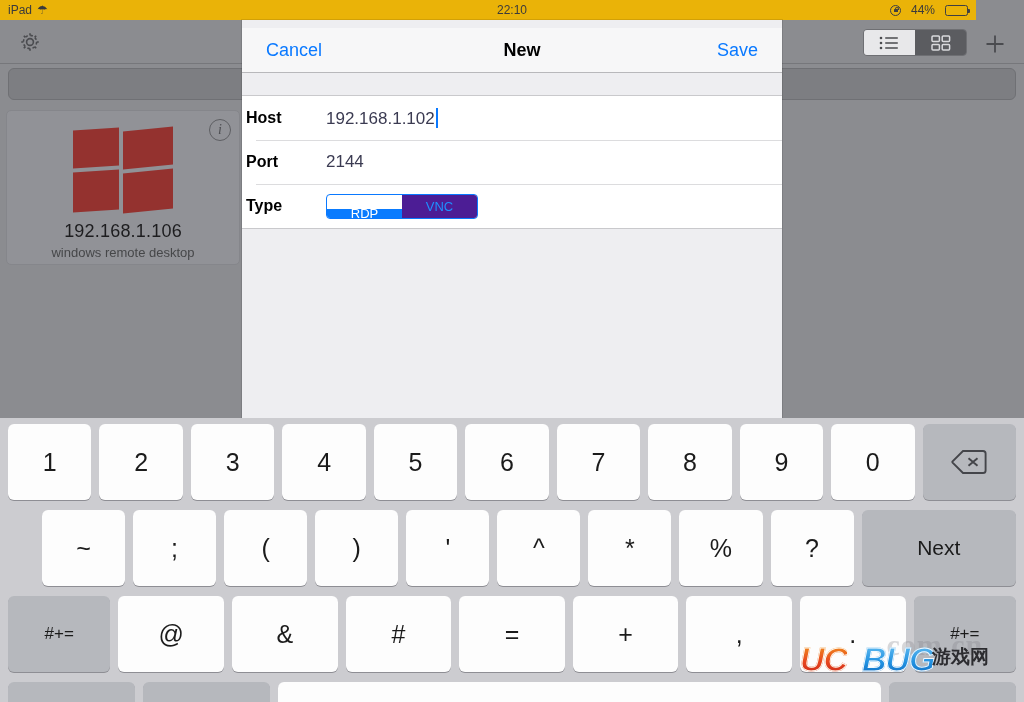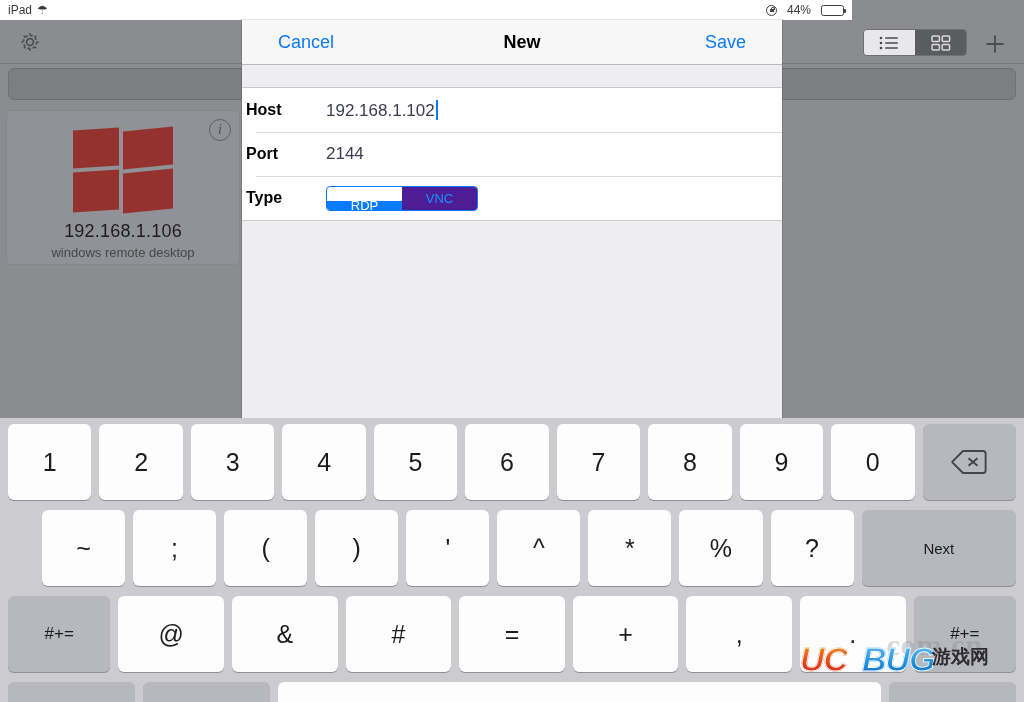--- a/index.html
+++ b/index.html
@@ -10,22 +10,22 @@
     background: #8b8c90;
   }
   #screen { position: relative; width: 1024px; height: 702px; overflow: hidden; }
 
   
   #app-background {
     position: absolute; left: 0; top: 0; width: 1024px; height: 420px;
     background: #8b8c90;
   }
   #status-bar {
-    position: absolute; left: 0; top: 0; width: 852px; height: 20px;
-    background: #ffffff; display: flex; align-items: center;
+    position: absolute; left: 0; top: 0; width: 976px; height: 20px;
+    background: #eab308; display: flex; align-items: center;
     font-size: 12px; color: #3a3a3c;
   }
   .sb-left { position: absolute; left: 8px; display: flex; align-items: center; gap: 5px; }
   .sb-center { position: absolute; left: 0; width: 1024px; text-align: center; font-size: 12px; }
   .sb-right { position: absolute; right: 8px; display: flex; align-items: center; gap: 10px; }
   .wifi-glyph { font-size: 12px; line-height: 1; }
   .lock-rot {
     width: 11px; height: 11px; border: 1.2px solid #3f3f42; border-radius: 50%;
     position: relative;
   }
@@ -102,21 +102,22 @@
   
   #modal-sheet {
     position: absolute; left: 242px; top: 20px; width: 540px; height: 398px;
     background: #eeeef1;
     box-shadow: 0 0 0 1px rgba(0,0,0,0.10);
   }
   #modal-navbar {
     position: relative; height: 45px; width: 100%;
     background: #f7f7f8; border-bottom: 1px solid #b8b8bb;
     display: flex; align-items: center; justify-content: space-between;
-    padding: 0 36px;
+    padding: 0 24px;
+    margin-top: 8px;
   }
   #modal-cancel, #modal-save { font-size: 18px; color: #0a79ff; }
   #modal-title { font-size: 18px; font-weight: bold; color: #000; }
   #modal-title-wrap {
     position: absolute; left: 10px; top: 0; width: 100%; height: 100%;
     display: flex; align-items: center; justify-content: center; pointer-events: none;
   }
 
   #form-group {
     margin-top: 22px; background: #fff;
@@ -160,21 +161,21 @@
     height: 76px; margin: 0 4px; border-radius: 6px;
     background: #fdfdfd; box-shadow: 0 1px 0 #8e8e94;
     display: flex; align-items: center; justify-content: center;
     font-size: 25px; color: #1b1b1b; flex: 1;
   }
   .key.dark {
     background: #b6b8bd; box-shadow: 0 1px 0 #8e8e94;
   }
   .key.wide-undo { flex: 2.05; font-size: 21px; }
   .key.modkey { flex: 0.97; font-size: 17px; }
-  .key.nextkey { flex: 1.86; font-size: 15px; }
+  .key.nextkey { flex: 1.86; font-size: 21px; }
   .key.delkey { flex: 1.12; }
   .r2 .key { height: 76px; }
   .r2-spacer { width: 34px; }
   .r4 { height: 24px; overflow: hidden; }
   .r4 .key { height: 76px; }
   .r4 .key.bottom-mod { flex: 0.97; }
   .r4 .key.space { flex: 4.6; }
   .bs-glyph { display: block; }
 
   
@@ -214,20 +215,21 @@
 
 <div id="screen">
 
   <div id="app-background">
 
     <div id="status-bar">
       <div class="sb-left">
         <span>iPad</span>
         <span class="wifi-glyph">☂</span>
       </div>
+      <div class="sb-center">22:10</div>
       <div class="sb-right">
         <span class="lock-rot"></span>
         <span>44%</span>
         <span class="battery">
           <span class="battery-fill" style="width:44%"></span>
         </span>
       </div>
     </div>
 
     <div id="nav-toolbar">

